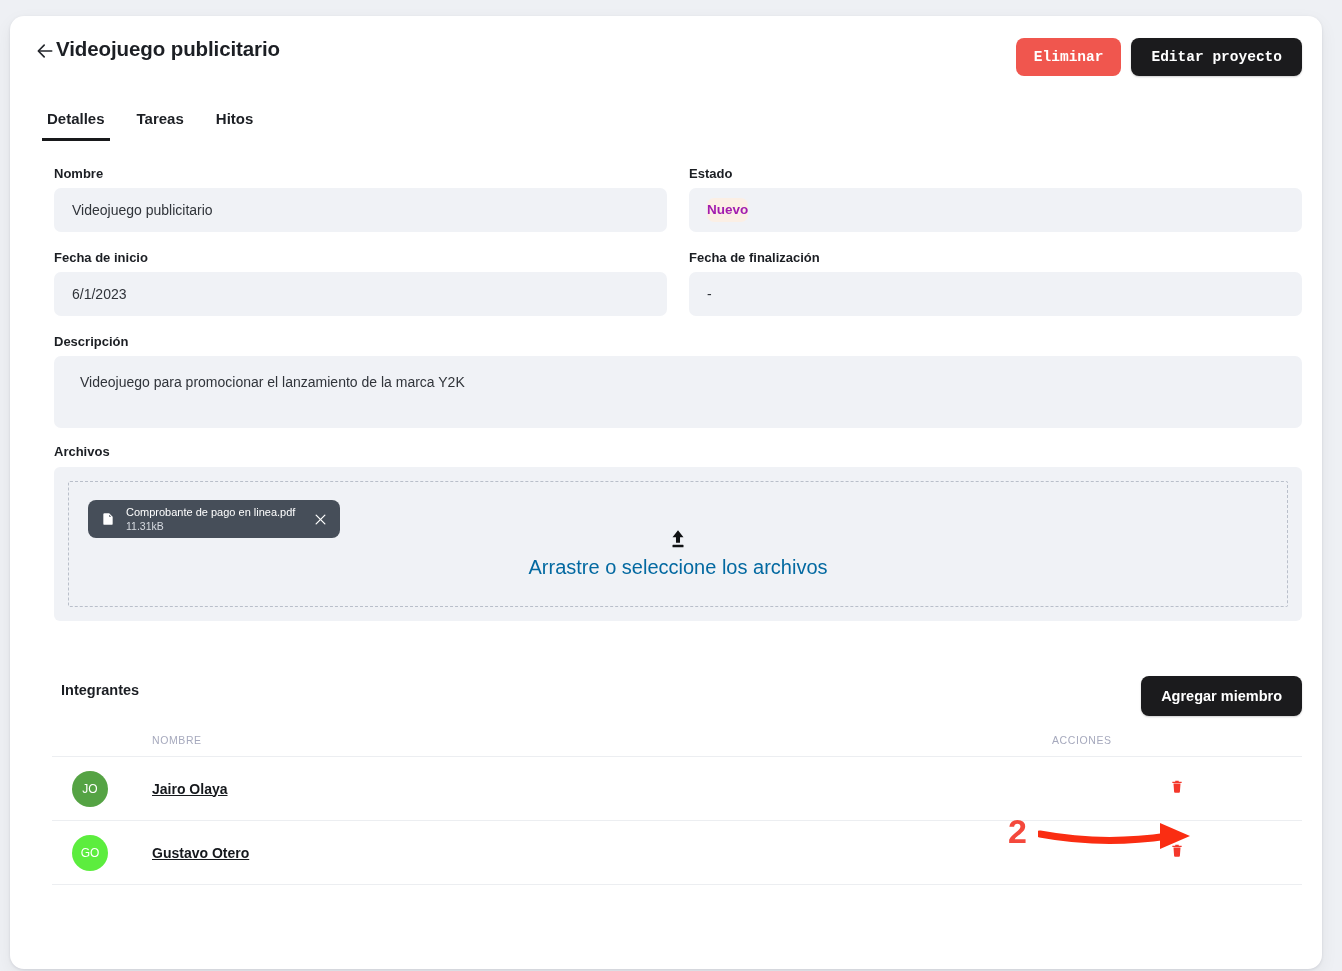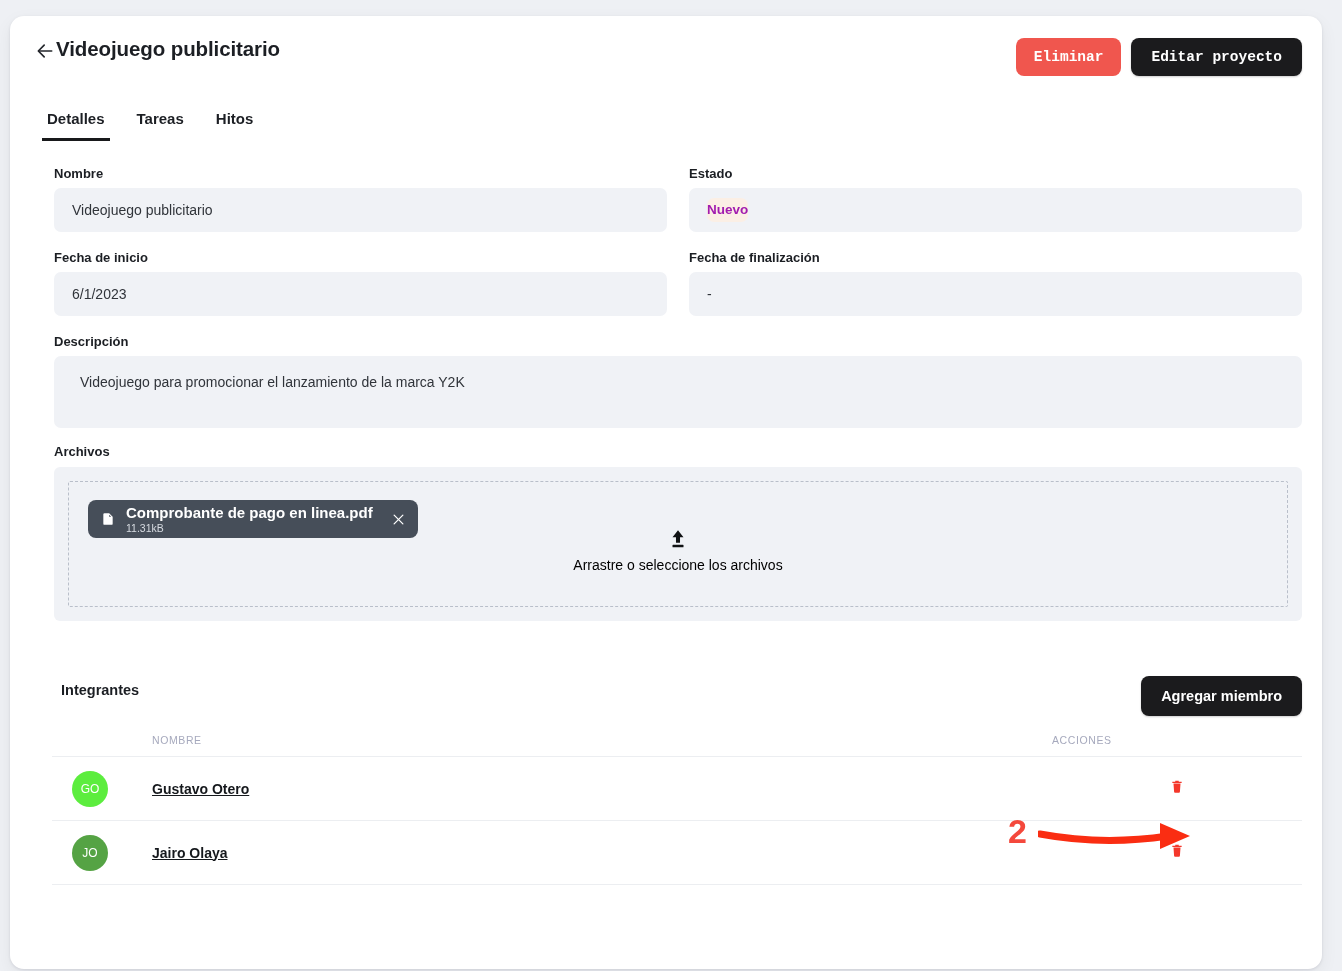--- a/index.html
+++ b/index.html
@@ -194,38 +194,38 @@
     background: #464e59;
     border-radius: 8px;
     height: 38px;
     display: flex;
     align-items: center;
     padding: 0 12px 0 13px;
     gap: 11px;
   }
   .file-icon { color: #ffffff; display: flex; align-items: center; }
   .file-meta { display: flex; flex-direction: column; gap: 1px; }
-  .file-name { font-size: 15px; color: #ffffff; line-height: 1.15; white-space: nowrap; font-weight: bold; }
+  .file-name { font-size: 11px; color: #ffffff; line-height: 1.15; white-space: nowrap; }
   .file-size { font-size: 10.5px; color: #d7dbe1; line-height: 1.15; }
   .file-close {
     color: #ffffff;
     margin-left: 7px;
     cursor: pointer;
     display: flex;
     align-items: center;
   }
 
   .drop-center {
     position: absolute;
     left: 0; right: 0;
     top: 46px;
     text-align: center;
   }
   .upload-icon { color: #101214; display: block; margin: 0 auto 6px auto; }
-  .drop-text { font-size: 14px; color: #000000; }
+  .drop-text { font-size: 20px; color: #0369a1; }
 
   
   .members-section {
     position: absolute;
     left: 42px;
     top: 660px;
     width: 1250px;
   }
   .members-head {
     position: relative;
@@ -440,39 +440,39 @@
       <thead>
         <tr>
           <th class="th-avatar"></th>
           <th class="th-name">NOMBRE</th>
           <th class="th-actions">ACCIONES</th>
         </tr>
       </thead>
       <tbody>
         <tr>
           <td>
-            <div class="avatar" style="background: rgb(92, 237, 62);">GO</div>
+            <div class="avatar" style="background: rgb(85, 163, 68);">JO</div>
           </td>
           <td>
-            <span class="member-name">Gustavo Otero</span>
+            <span class="member-name">Jairo Olaya</span>
           </td>
           <td class="td-actions">
             <button class="trash-btn">
               <svg width="14" height="17" viewBox="0 0 24 24" fill="currentColor">
                 <path d="M9 2h6v2h5v2H4V4h5V2zM6 7h12l-1 14a1.6 1.6 0 0 1-1.6 1.5H8.6A1.6 1.6 0 0 1 7 21L6 7z"></path>
               </svg>
             </button>
           </td>
         </tr>
         <tr>
           <td>
-            <div class="avatar" style="background: rgb(85, 163, 68);">JO</div>
+            <div class="avatar" style="background: rgb(92, 237, 62);">GO</div>
           </td>
           <td>
-            <span class="member-name">Jairo Olaya</span>
+            <span class="member-name">Gustavo Otero</span>
           </td>
           <td class="td-actions">
             <button class="trash-btn">
               <svg width="14" height="17" viewBox="0 0 24 24" fill="currentColor">
                 <path d="M9 2h6v2h5v2H4V4h5V2zM6 7h12l-1 14a1.6 1.6 0 0 1-1.6 1.5H8.6A1.6 1.6 0 0 1 7 21L6 7z"></path>
               </svg>
             </button>
           </td>
         </tr>
       </tbody>

